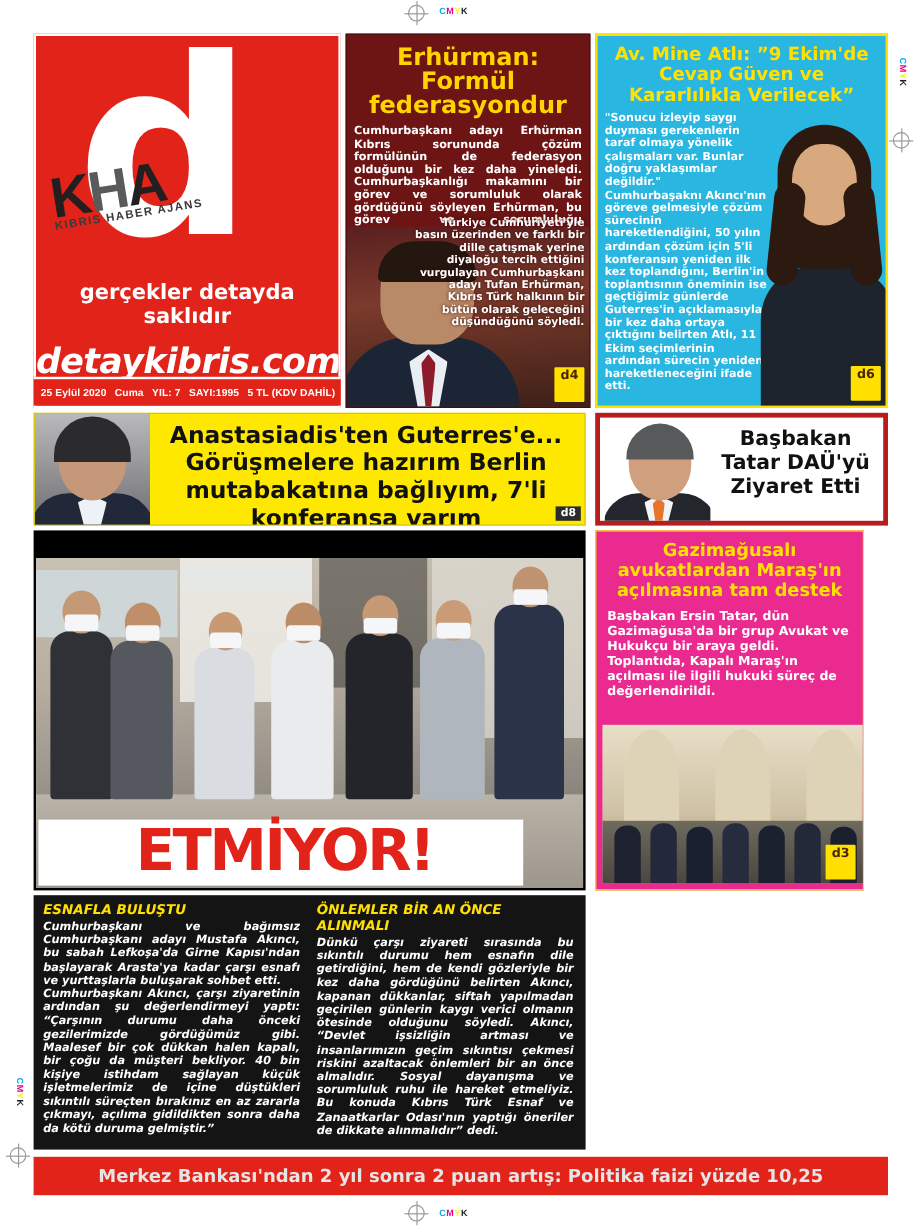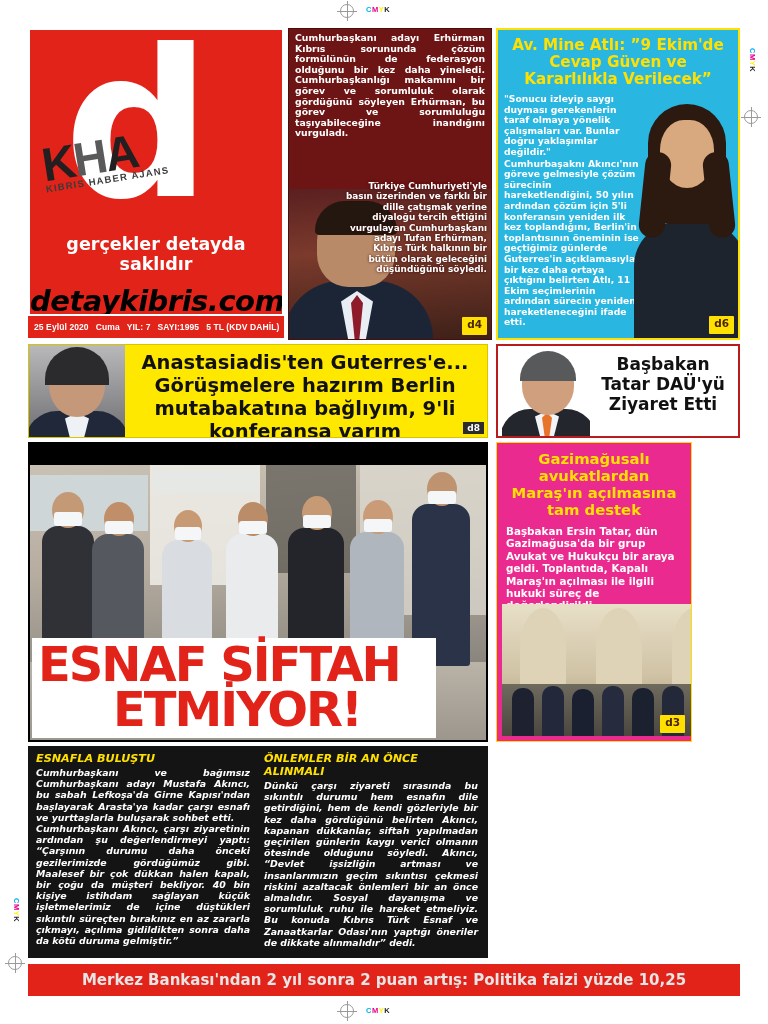--- a/index.html
+++ b/index.html
@@ -31,21 +31,21 @@
   .logo-d-wrap { position:relative; width:100%; height:200px; }
   .logo-d { position:absolute; left:34px; top:6px; font-size:205px; line-height:178px; font-weight:bold;
             color:#fff; font-family:"DejaVu Sans", sans-serif; letter-spacing:-8px; }
   .logo-kha { position:absolute; left:12px; top:104px; transform:rotate(-9deg); }
   .kha-text { font-size:47px; font-weight:bold; color:#231f20; font-family:"Liberation Sans",sans-serif;
               letter-spacing:-2px; line-height:44px; }
   .kha-text .mid { color:#5a5a5a; }
   .kha-sub { font-size:9.5px; font-weight:bold; color:#3a3a3a; letter-spacing:1.2px; margin-top:-4px; }
   .slogan { color:#fff; font-size:17.5px; font-weight:bold; text-align:center; margin-top:4px;
             font-family:"DejaVu Sans",sans-serif; }
-  .website { color:#000000; font-size:29px; font-weight:bold; font-style:italic; text-align:right;
+  .website { color:#ffffff; font-size:29px; font-weight:bold; font-style:italic; text-align:right;
              margin-top:10px; font-family:"DejaVu Sans",sans-serif; letter-spacing:-0.5px; }
   .dateline { background:#e2231a; color:#fff; font-size:8.5px; font-weight:bold; letter-spacing:.1px;
               position:absolute; left:28px; top:314px; width:256px; height:24px;
               display:flex; align-items:center; padding-left:6px; gap:7px; border-top:2px solid #fff;}
 
   
   .erh { left:288px; top:28px; width:204px; height:312px; background:#6d1414; border:1px solid #4a0d0d; }
   .erh-title { color:#ffd400; font-weight:bold; font-size:20px; line-height:20px; text-align:center;
                padding:8px 4px 4px; font-family:"DejaVu Sans",sans-serif; }
   .erh-p1 { color:#fff; font-size:9.3px; line-height:10.6px; font-weight:bold; padding:4px 6px 0;
@@ -81,38 +81,38 @@
   .atli-hair2{ position:absolute; left:12px; top:58px; width:26px; height:86px; background:#2c1a10;
                border-radius:18px; transform:rotate(6deg);}
   .atli-hair3{ position:absolute; left:76px; top:58px; width:26px; height:86px; background:#2c1a10;
                border-radius:18px; transform:rotate(-6deg);}
   .atli-body2{ position:absolute; left:4px; top:128px; width:112px; height:120px; background:#1e242e;
                border-radius:44px 44px 0 0; }
   .atli-neck { position:absolute; left:44px; top:88px; width:26px; height:44px; background:#c99a72; }
 
   
   .pref { position:absolute; background:#ffe000; color:#4a2700; font-weight:bold; font-size:10.5px;
-          padding:1px 5px 5px; font-family:"DejaVu Sans",sans-serif; border-radius:1px; }
+          padding:1px 5px 16px; font-family:"DejaVu Sans",sans-serif; border-radius:1px; }
 
   
   .anas { left:28px; top:344px; width:460px; height:94px; background:#ffe800; border:1px solid #d9c400; }
   .anas-photo { position:absolute; left:0; top:0; width:96px; height:94px;
       background:linear-gradient(180deg,#b9b9bb,#6e6e72); overflow:hidden; }
   .an-hair { position:absolute; left:16px; top:2px; width:64px; height:38px; background:#2b2b2e; border-radius:32px 32px 0 0;}
   .an-face { position:absolute; left:20px; top:10px; width:56px; height:62px; border-radius:46% 46% 50% 50%; background:#c49878;}
   .an-suit { position:absolute; left:-4px; top:66px; width:104px; height:32px; background:#20283a; border-radius:40px 40px 0 0;}
   .an-shirt{ position:absolute; left:36px; top:68px; width:24px; height:28px; background:#eef2f7;
              clip-path:polygon(50% 0,100% 20%,76% 100%,24% 100%,0 20%);}
   .anas-title { position:absolute; left:100px; top:6px; right:6px; color:#111; font-weight:bold;
                 font-size:19.5px; line-height:23px; text-align:center; font-family:"DejaVu Sans",sans-serif; }
   .pref-dark { position:absolute; background:#2b2b2b; color:#fff; font-weight:bold; font-size:9px;
                padding:1px 4px; font-family:"DejaVu Sans",sans-serif; }
 
   
-  .tatar { left:496px; top:344px; width:244px; height:94px; background:#fff; border:2px solid #b91c1c; }
+  .tatar { left:496px; top:344px; width:244px; height:94px; background:#fff; border:4px solid #b91c1c; }
   .tatar-photo { position:absolute; left:4px; top:3px; width:88px; height:88px; overflow:hidden; }
   .tt-hair { position:absolute; left:18px; top:2px; width:56px; height:30px; background:#58595b; border-radius:28px 28px 0 0;}
   .tt-face { position:absolute; left:20px; top:8px; width:52px; height:58px; border-radius:46% 46% 52% 52%; background:#cf9f7e;}
   .tt-suit { position:absolute; left:-2px; top:60px; width:96px; height:30px; background:#23262c; border-radius:36px 36px 0 0;}
   .tt-shirt{ position:absolute; left:33px; top:62px; width:24px; height:28px; background:#f2f4f8;
              clip-path:polygon(50% 0,100% 20%,76% 100%,24% 100%,0 20%);}
   .tt-tie  { position:absolute; left:40px; top:64px; width:10px; height:26px; background:#e8732a;
              clip-path:polygon(50% 0,100% 18%,70% 100%,30% 100%,0 18%);}
   .tatar-title { position:absolute; left:96px; top:8px; right:6px; color:#111; font-weight:bold;
                  font-size:17px; line-height:20px; text-align:center; font-family:"DejaVu Sans",sans-serif; }
@@ -132,21 +132,21 @@
   .person { position:absolute; bottom:74px; }
   .p-head { position:absolute; border-radius:50%; }
   .p-body { position:absolute; border-radius:16px 16px 3px 3px; }
   .p-mask { position:absolute; background:#f4f6f8; border-radius:3px; }
   .bigtitle { position:absolute; left:2px; bottom:2px; width:404px; background:#fff; padding:4px 0 6px 6px; }
   .bigtitle div { color:#e2231a; font-weight:bold; font-size:48px; line-height:45px; letter-spacing:-2px;
                   font-family:"DejaVu Sans",sans-serif; }
   .bigtitle .l2 { text-align:center; }
 
   
-  .gazi { left:496px; top:442px; width:196px; height:300px; background:#ea2a8f; border:1px solid #ffe000; }
+  .gazi { left:496px; top:442px; width:224px; height:300px; background:#ea2a8f; border:1px solid #ffe000; }
   .gazi-title { color:#ffe000; font-weight:bold; font-size:14.8px; line-height:17px; text-align:center;
                 padding:7px 8px 3px; font-family:"DejaVu Sans",sans-serif; }
   .gazi-body { color:#fff; font-size:10.4px; line-height:12.4px; font-weight:600; padding:4px 9px 0;
                font-family:"DejaVu Sans",sans-serif; }
   .gazi-photo { position:absolute; left:5px; bottom:5px; width:234px; height:132px; overflow:hidden;
     background:linear-gradient(180deg,#e8dfc8 0%,#cfc2a4 55%,#9a8c72 100%); }
   .gp-arch { position:absolute; top:4px; background:#ded3b6; border-radius:50% 50% 0 0; }
 
   
   .bottomart { left:28px; top:746px; width:460px; height:212px; background:#141414; }
@@ -211,20 +211,23 @@
   </div>
 
   <div class="blk erh">
     <div class="erh-photo">
       <div class="erh-suit"></div>
       <div class="erh-shirt"></div>
       <div class="erh-tie"></div>
       <div class="erh-head"></div>
       <div class="erh-hair"></div>
     </div>
+    <div class="erh-title" style="white-space:pre-line;">Erhürman:
+Formül
+federasyondur</div>
     <div class="erh-p1">Cumhurbaşkanı adayı Erhürman Kıbrıs sorununda çözüm formülünün de federasyon olduğunu bir kez daha yineledi. Cumhurbaşkanlığı makamını bir görev ve sorumluluk olarak gördüğünü söyleyen Erhürman, bu görev ve sorumluluğu taşıyabileceğine inandığını vurguladı.</div>
     <div class="erh-p2box">
       <div class="erh-p2">Türkiye Cumhuriyeti'yle basın üzerinden ve farklı bir dille çatışmak yerine diyaloğu tercih ettiğini vurgulayan Cumhurbaşkanı adayı Tufan Erhürman, Kıbrıs Türk halkının bir bütün olarak geleceğini düşündüğünü söyledi.</div>
     </div>
     <div class="pref" style="right:4px; bottom:4px;">d4</div>
   </div>
 
   <div class="blk atli">
     <div class="atli-photo">
       <div class="atli-neck"></div>
@@ -242,21 +245,21 @@
     <div class="pref" style="right:4px; bottom:4px;">d6</div>
   </div>
 
   <div class="blk anas">
     <div class="anas-photo">
       <div class="an-suit"></div>
       <div class="an-shirt"></div>
       <div class="an-face"></div>
       <div class="an-hair"></div>
     </div>
-    <div class="anas-title">Anastasiadis'ten Guterres'e... Görüşmelere hazırım Berlin mutabakatına bağlıyım, 9'li konferansa varım</div>
+    <div class="anas-title">Anastasiadis'ten Guterres'e... Görüşmelere hazırım Berlin mutabakatına bağlıyım, 7'li konferansa varım</div>
     <div class="pref-dark" style="right:3px; bottom:3px;">d8</div>
   </div>
 
   <div class="blk tatar">
     <div class="tatar-photo">
       <div class="tt-suit"></div>
       <div class="tt-shirt"></div>
       <div class="tt-tie"></div>
       <div class="tt-face"></div>
       <div class="tt-hair"></div>
@@ -304,21 +307,20 @@
         <div class="p-body" style="left:0; bottom:0; width:54px; height:134px; background:#b0b6bd;"></div>
         <div class="p-head" style="left:13px; bottom:132px; width:30px; height:34px; background:#c99c77;"></div>
         <div class="p-mask" style="left:14px; bottom:134px; width:28px; height:13px;"></div>
       </div>
       <div class="person" style="left:382px; width:62px; height:200px;">
         <div class="p-body" style="left:0; bottom:0; width:58px; height:162px; background:#2a3348;"></div>
         <div class="p-head" style="left:15px; bottom:160px; width:30px; height:34px; background:#bf9370;"></div>
         <div class="p-mask" style="left:16px; bottom:162px; width:28px; height:13px;"></div>
       </div>
       <div class="bigtitle">
-        <div class="l1">ESNAF SİFTAH</div>
         <div class="l2">ETMİYOR!</div>
       </div>
     </div>
   </div>
 
   <div class="blk gazi">
     <div class="gazi-title">Gazimağusalı avukatlardan Maraş'ın açılmasına tam destek</div>
     <div class="gazi-body">Başbakan Ersin Tatar, dün Gazimağusa'da bir grup Avukat ve Hukukçu bir araya geldi. Toplantıda, Kapalı Maraş'ın açılması ile ilgili hukuki süreç de değerlendirildi.</div>
     <div class="gazi-photo">
       <div class="gp-arch" style="left:18px; width:46px; height:80px;"></div>

